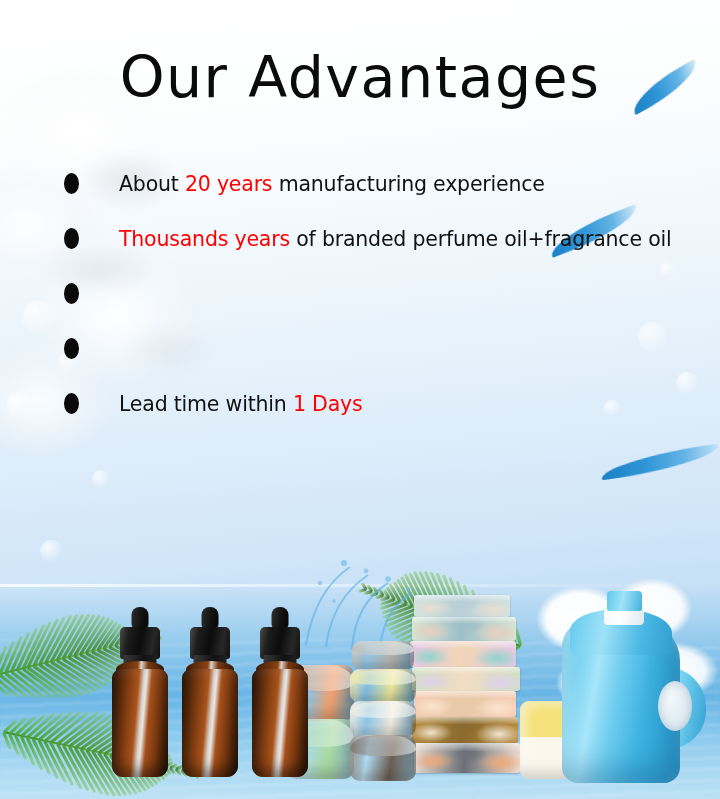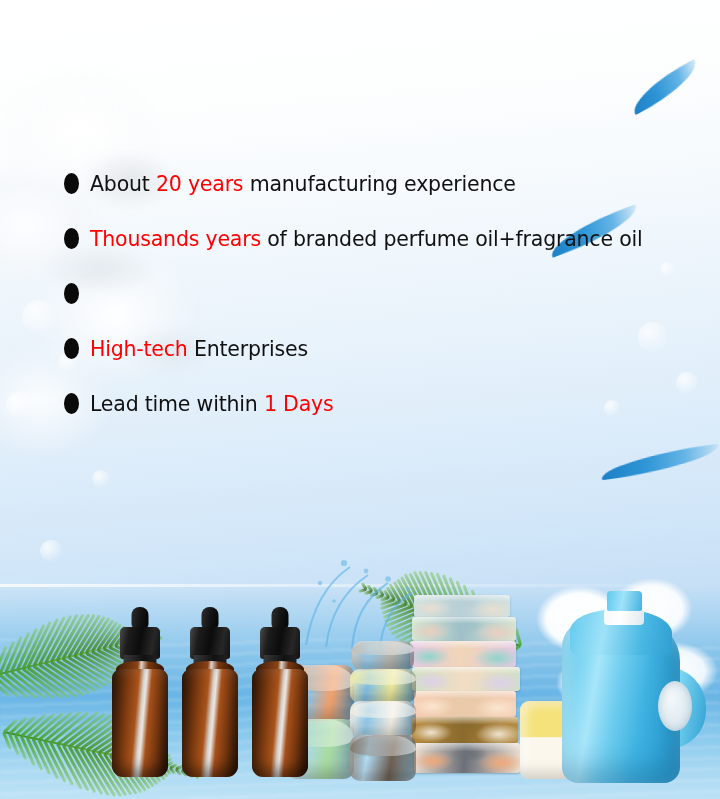--- a/index.html
+++ b/index.html
@@ -119,20 +119,21 @@
   
 
   .bullets {
     position:absolute; left:64px; top:156px; width:600px;
   }
   .bullet-row {
     position:relative;
     height:55px;
     display:flex;
     align-items:center;
+    gap:29px;
   }
   .marker {
     flex:0 0 auto;
     width:15px; height:21px;
     border-radius:50%;
     background:#0a0a0a;
     margin-right:11px;
   }
   .btext {
     font-family:"DejaVu Sans", sans-serif;
@@ -276,36 +277,36 @@
       <div class="bokeh" style="left: 604px; top: 400px; width: 16px; height: 16px;"></div>
       <div class="bokeh" style="left: 660px; top: 262px; width: 14px; height: 14px;"></div>
       <div class="bokeh" style="left: 40px; top: 540px; width: 22px; height: 22px;"></div>
     </div>
   <div id="feather-layer">
       <div class="feather" style="left: 626px; top: 76px; width: 78px; height: 22px; transform: rotate(-28deg);"></div>
       <div class="feather" style="left: 546px; top: 220px; width: 96px; height: 22px; transform: rotate(-20deg);"></div>
       <div class="feather" style="left: 600px; top: 452px; width: 120px; height: 20px; transform: rotate(-8deg);"></div>
     </div>
 
+  <div class="title">Our Advantages</div>
 
   <div class="bullets" id="bullets">
       <div class="bullet-row">
         <div class="marker"></div>
         <div class="btext"><span>About </span><span class="hl">20 years</span><span> manufacturing experience</span></div>
       </div>
       <div class="bullet-row">
         <div class="marker"></div>
         <div class="btext"><span class="hl">Thousands years</span><span> of branded perfume oil+fragrance oil</span></div>
       </div>
       <div class="bullet-row">
         <div class="marker"></div>
       </div>
       <div class="bullet-row">
         <div class="marker"></div>
-        <div class="btext"><span class="hl">High-tech</span><span> Enterprises</span></div>
       </div>
       <div class="bullet-row">
         <div class="marker"></div>
         <div class="btext"><span>Lead time within </span><span class="hl">1 Days</span></div>
       </div>
     </div>
 
   <div class="products">
 
     <div class="sea bg-layer">

